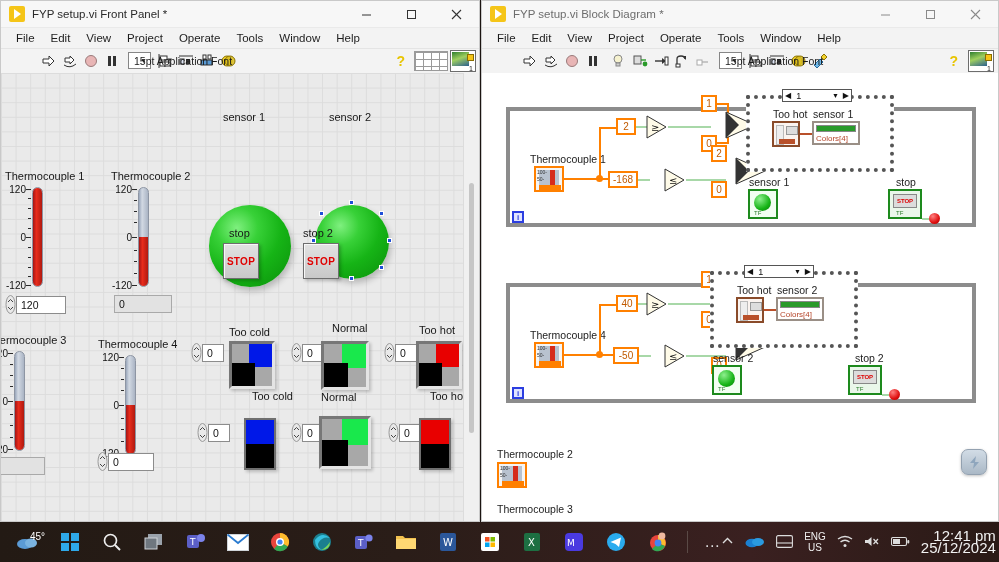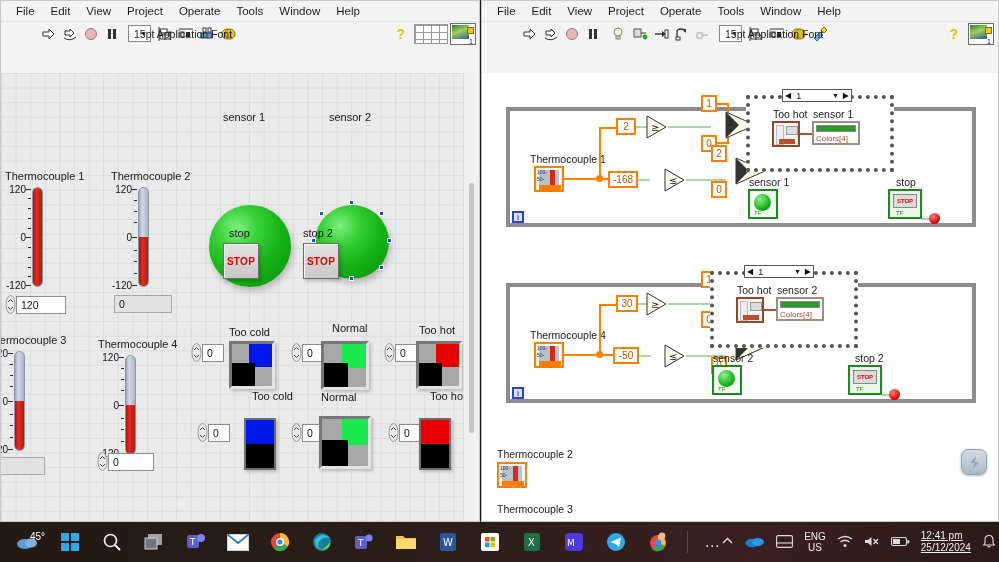--- a/index.html
+++ b/index.html
@@ -143,35 +143,56 @@
 
   
   #taskbar { position: absolute; left: 0; bottom: 0; width: 999px; height: 40px;
              background: linear-gradient(90deg,#231a14,#2a1d18 40%,#3a2020 75%,#2a1a16);
              display: flex; align-items: center; }
   .tb-left { width: 120px; display: flex; align-items: center; padding-left: 16px; }
   .weather { display: flex; align-items: center; color: #fff; font-size: 11px; }
   .tb-center { flex: 1 1 auto; display: flex; align-items: center; justify-content: center; gap: 16px; }
   .tb-app { width: 26px; height: 26px; display: flex; align-items: center; justify-content: center; }
   .tb-right { display: flex; align-items: center; gap: 11px; padding-right: 10px; color: #eee; font-size: 10px; }
-  .tb-clock { text-align: left; line-height: 12px; font-size: 10px; color: #f2f2f2; text-decoration: underline; }
+  .tb-clock { text-align: right; line-height: 12px; font-size: 15px; color: #f2f2f2; }
   .divider { width: 1px; height: 22px; background: #5a4a46; }
   .dots { color: #ddd; font-size: 16px; letter-spacing: 1px; }
   .tb-lang { text-align: center; line-height: 11px; font-size: 10px; color: #f0f0f0; }
   .floatbtn { position: absolute; width: 26px; height: 26px; border-radius: 7px;
               background: linear-gradient(#d2dce6,#aab8c6); border: 1px solid #93a1b0;
               display: flex; align-items: center; justify-content: center;
               box-shadow: 0 1px 3px rgba(0,0,0,.25); }
 </style>
 </head>
 <body>
 
 <div id="screen">
 
   <div class="win" id="fp">
+    <div class="titlebar">
+      <div class="ti-icon"></div>
+      <div class="ti-text">FYP setup.vi Front Panel *</div>
+      <div class="ti-spacer"></div>
+      <div class="ti-btn">
+        <svg width="11" height="11" viewBox="0 0 11 11">
+            <line x1="1" y1="6" x2="10" y2="6" stroke="#333" stroke-width="1"></line>
+          </svg>
+      </div>
+      <div class="ti-btn">
+        <svg width="11" height="11" viewBox="0 0 11 11">
+            <rect x="1.5" y="1.5" width="8" height="8" fill="none" stroke="#333" stroke-width="1"></rect>
+          </svg>
+      </div>
+      <div class="ti-btn">
+        <svg width="11" height="11" viewBox="0 0 11 11">
+            <line x1="1" y1="1" x2="10" y2="10" stroke="#333" stroke-width="1.1"></line>
+            <line x1="10" y1="1" x2="1" y2="10" stroke="#333" stroke-width="1.1"></line>
+          </svg>
+      </div>
+    </div>
 
     <div class="menubar">
       <div class="menu-item">File</div>
       <div class="menu-item">Edit</div>
       <div class="menu-item">View</div>
       <div class="menu-item">Project</div>
       <div class="menu-item">Operate</div>
       <div class="menu-item">Tools</div>
       <div class="menu-item">Window</div>
       <div class="menu-item">Help</div>
@@ -489,20 +510,41 @@
         </div>
       </div>
     </div>
 
     <div class="vscroll">
       <div class="thumb" style="top:110px; height:250px;"></div>
     </div>
   </div>
 
   <div class="win" id="bd">
+    <div class="titlebar">
+      <div class="ti-icon"></div>
+      <div class="ti-text dim">FYP setup.vi Block Diagram *</div>
+      <div class="ti-spacer"></div>
+      <div class="ti-btn dim">
+        <svg width="11" height="11" viewBox="0 0 11 11">
+            <line x1="1" y1="6" x2="10" y2="6" stroke="#8a8a8a" stroke-width="1"></line>
+          </svg>
+      </div>
+      <div class="ti-btn dim">
+        <svg width="11" height="11" viewBox="0 0 11 11">
+            <rect x="1.5" y="1.5" width="8" height="8" fill="none" stroke="#8a8a8a" stroke-width="1"></rect>
+          </svg>
+      </div>
+      <div class="ti-btn dim">
+        <svg width="11" height="11" viewBox="0 0 11 11">
+            <line x1="1" y1="1" x2="10" y2="10" stroke="#8a8a8a" stroke-width="1.1"></line>
+            <line x1="10" y1="1" x2="1" y2="10" stroke="#8a8a8a" stroke-width="1.1"></line>
+          </svg>
+      </div>
+    </div>
 
     <div class="menubar">
       <div class="menu-item">File</div>
       <div class="menu-item">Edit</div>
       <div class="menu-item">View</div>
       <div class="menu-item">Project</div>
       <div class="menu-item">Operate</div>
       <div class="menu-item">Tools</div>
       <div class="menu-item">Window</div>
       <div class="menu-item">Help</div>
@@ -728,21 +770,21 @@
           <div class="rowlbl" style="top:8px;">50-</div>
         <div style="position:absolute;left:3px;bottom:0;width:22px;height:5px;background:#ff8000;"></div>
       </div>
 
       <div class="wire" style="left:82px; top:281px; width:36px; height:2px;"></div>
       <div class="wire" style="left:117px; top:231px; width:2px; height:52px;"></div>
       <div class="wire" style="left:117px; top:231px; width:20px; height:2px;"></div>
       <div class="wire" style="left:117px; top:281px; width:20px; height:2px;"></div>
       <div style="position:absolute;left:114px;top:278px;width:7px;height:7px;border-radius:50%;background:#ff8000;"></div>
 
-      <div class="node-const" style="left:134px; top:222px; width:22px; height:17px;">30</div>
+      <div class="node-const" style="left:134px; top:222px; width:22px; height:17px;">40</div>
       <div class="node-const" style="left:131px; top:274px; width:26px; height:17px;">-50</div>
 
       <div class="wire green" style="left:156px; top:230px; width:10px; height:2px;"></div>
       <div class="wire green" style="left:157px; top:282px; width:12px; height:2px;"></div>
 
       <div style="position:absolute; left:164px; top:219px;">
         <svg width="22" height="24" viewBox="0 0 22 24">
             <path d="M1 1 L20 12 L1 23 Z" fill="#fffbe8" stroke="#333" stroke-width="1"></path>
             <text x="5" y="16" font-size="10" font-family="DejaVu Sans" fill="#111">≥</text>
           </svg>

